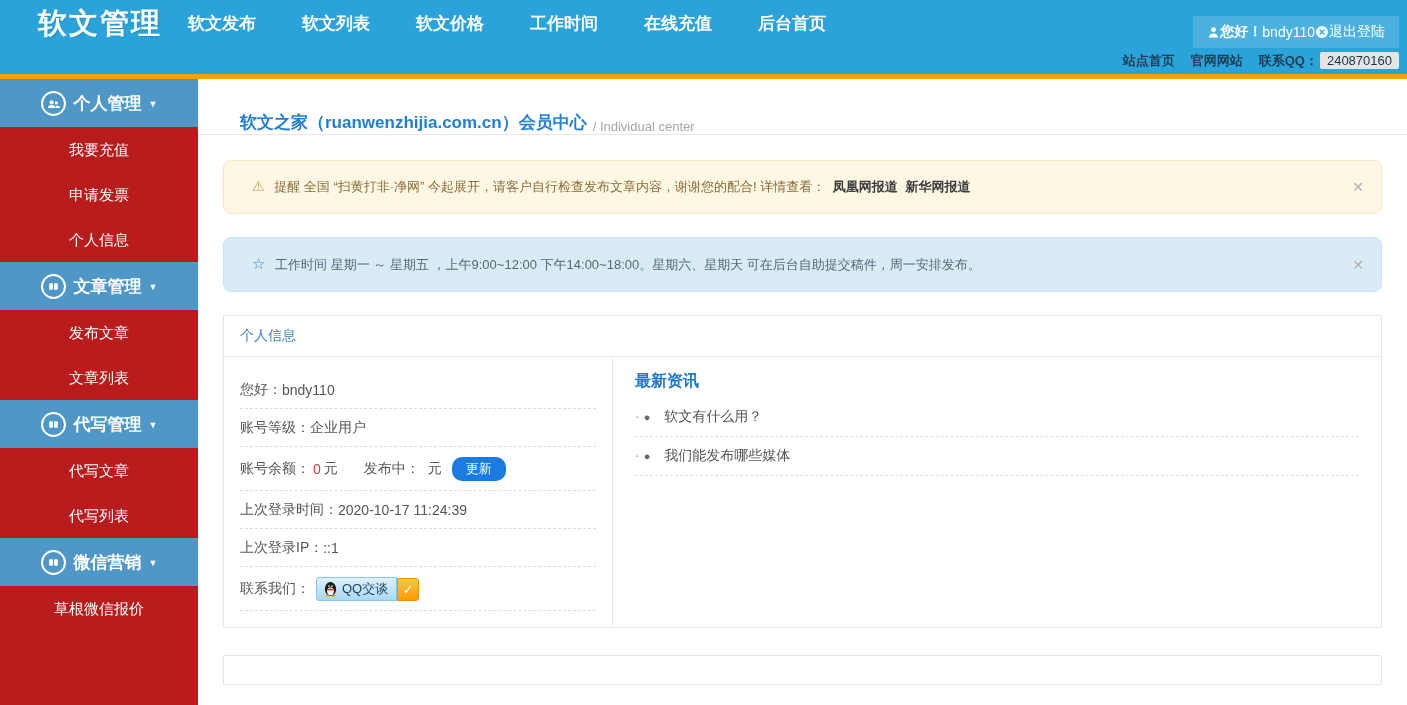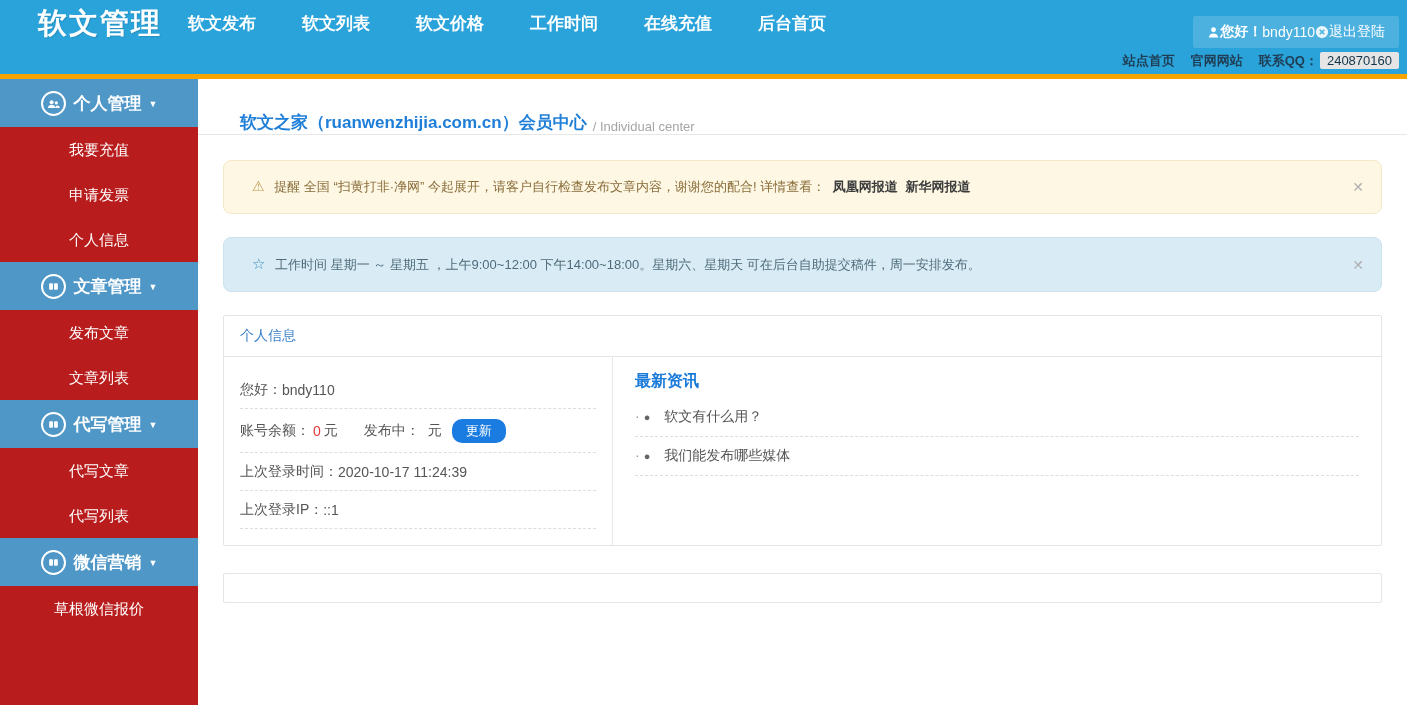--- a/index.html
+++ b/index.html
@@ -207,20 +207,24 @@
         <div class="panel">
           <div class="panel-head">个人信息</div>
           <div class="panel-body">
             <div class="col-left">
 
               <div class="info-row">
                 <span>您好：</span>
                 <span>bndy110</span>
               </div>
 
+              <div class="info-row">
+                <span>账号等级：</span>
+                <span>企业用户</span>
+              </div>
 
               <div class="info-row">
                 <span>账号余额：</span>
                 <span class="red">0</span>
                 <span>元</span>
                 <span class="gap"></span>
                 <span>发布中：</span>
                 <span style="margin-left:8px;">元</span>
                 <button class="update-btn">更新</button>
               </div>
@@ -228,20 +232,39 @@
               <div class="info-row">
                 <span>上次登录时间：</span>
                 <span>2020-10-17 11:24:39</span>
               </div>
 
               <div class="info-row">
                 <span>上次登录IP：</span>
                 <span>::1</span>
               </div>
 
+              <div class="info-row">
+                <span>联系我们：</span>
+                <a class="qq-btn">
+                  <span style="display:inline-flex;">
+                    <svg width="15" height="16" viewBox="0 0 16 17">
+                        <ellipse cx="8" cy="8.5" rx="6" ry="7.4" fill="#1b1b1b"></ellipse>
+                        <ellipse cx="8" cy="11" rx="3.6" ry="4.2" fill="#fff"></ellipse>
+                        <ellipse cx="6.4" cy="5.4" rx="0.8" ry="1" fill="#fff"></ellipse>
+                        <ellipse cx="9.6" cy="5.4" rx="0.8" ry="1" fill="#fff"></ellipse>
+                        <polygon points="6.2,7.2 9.8,7.2 8,8.8" fill="#ff9c00"></polygon>
+                        <rect x="4.4" y="8.6" width="7.2" height="1.5" rx="0.7" fill="#e83a3a"></rect>
+                        <ellipse cx="4.6" cy="15.6" rx="2.2" ry="1.1" fill="#ff9c00"></ellipse>
+                        <ellipse cx="11.4" cy="15.6" rx="2.2" ry="1.1" fill="#ff9c00"></ellipse>
+                      </svg>
+                  </span>
+                  <span>QQ交谈</span>
+                </a>
+                <span class="qq-shield">✓</span>
+              </div>
 
             </div>
             <div class="col-right">
               <div class="news-title">最新资讯</div>
               <div class="news-item">
                 <span class="dot">·</span><span class="bullet">●</span><a>软文有什么用？</a>
               </div>
               <div class="news-item">
                 <span class="dot">·</span><span class="bullet">●</span><a>我们能发布哪些媒体</a>
               </div>

